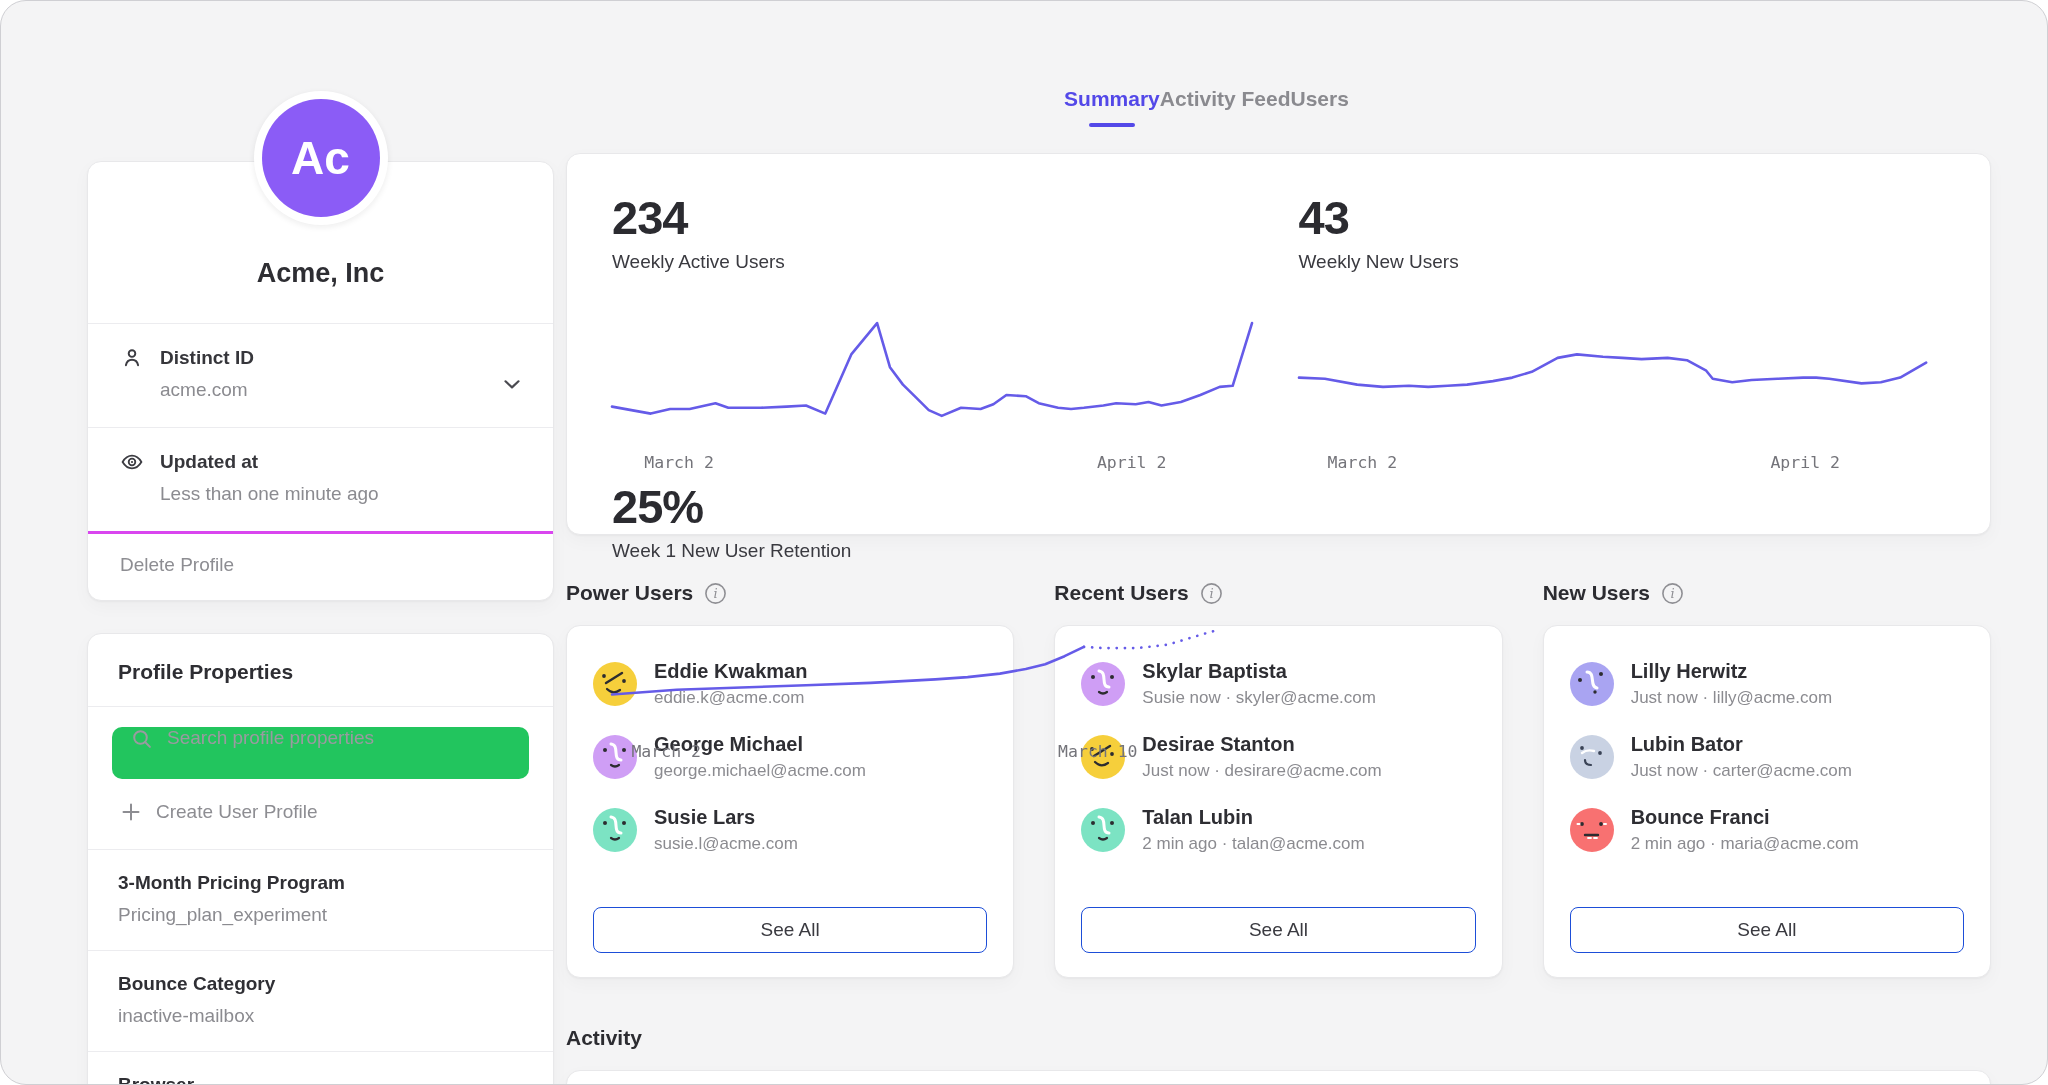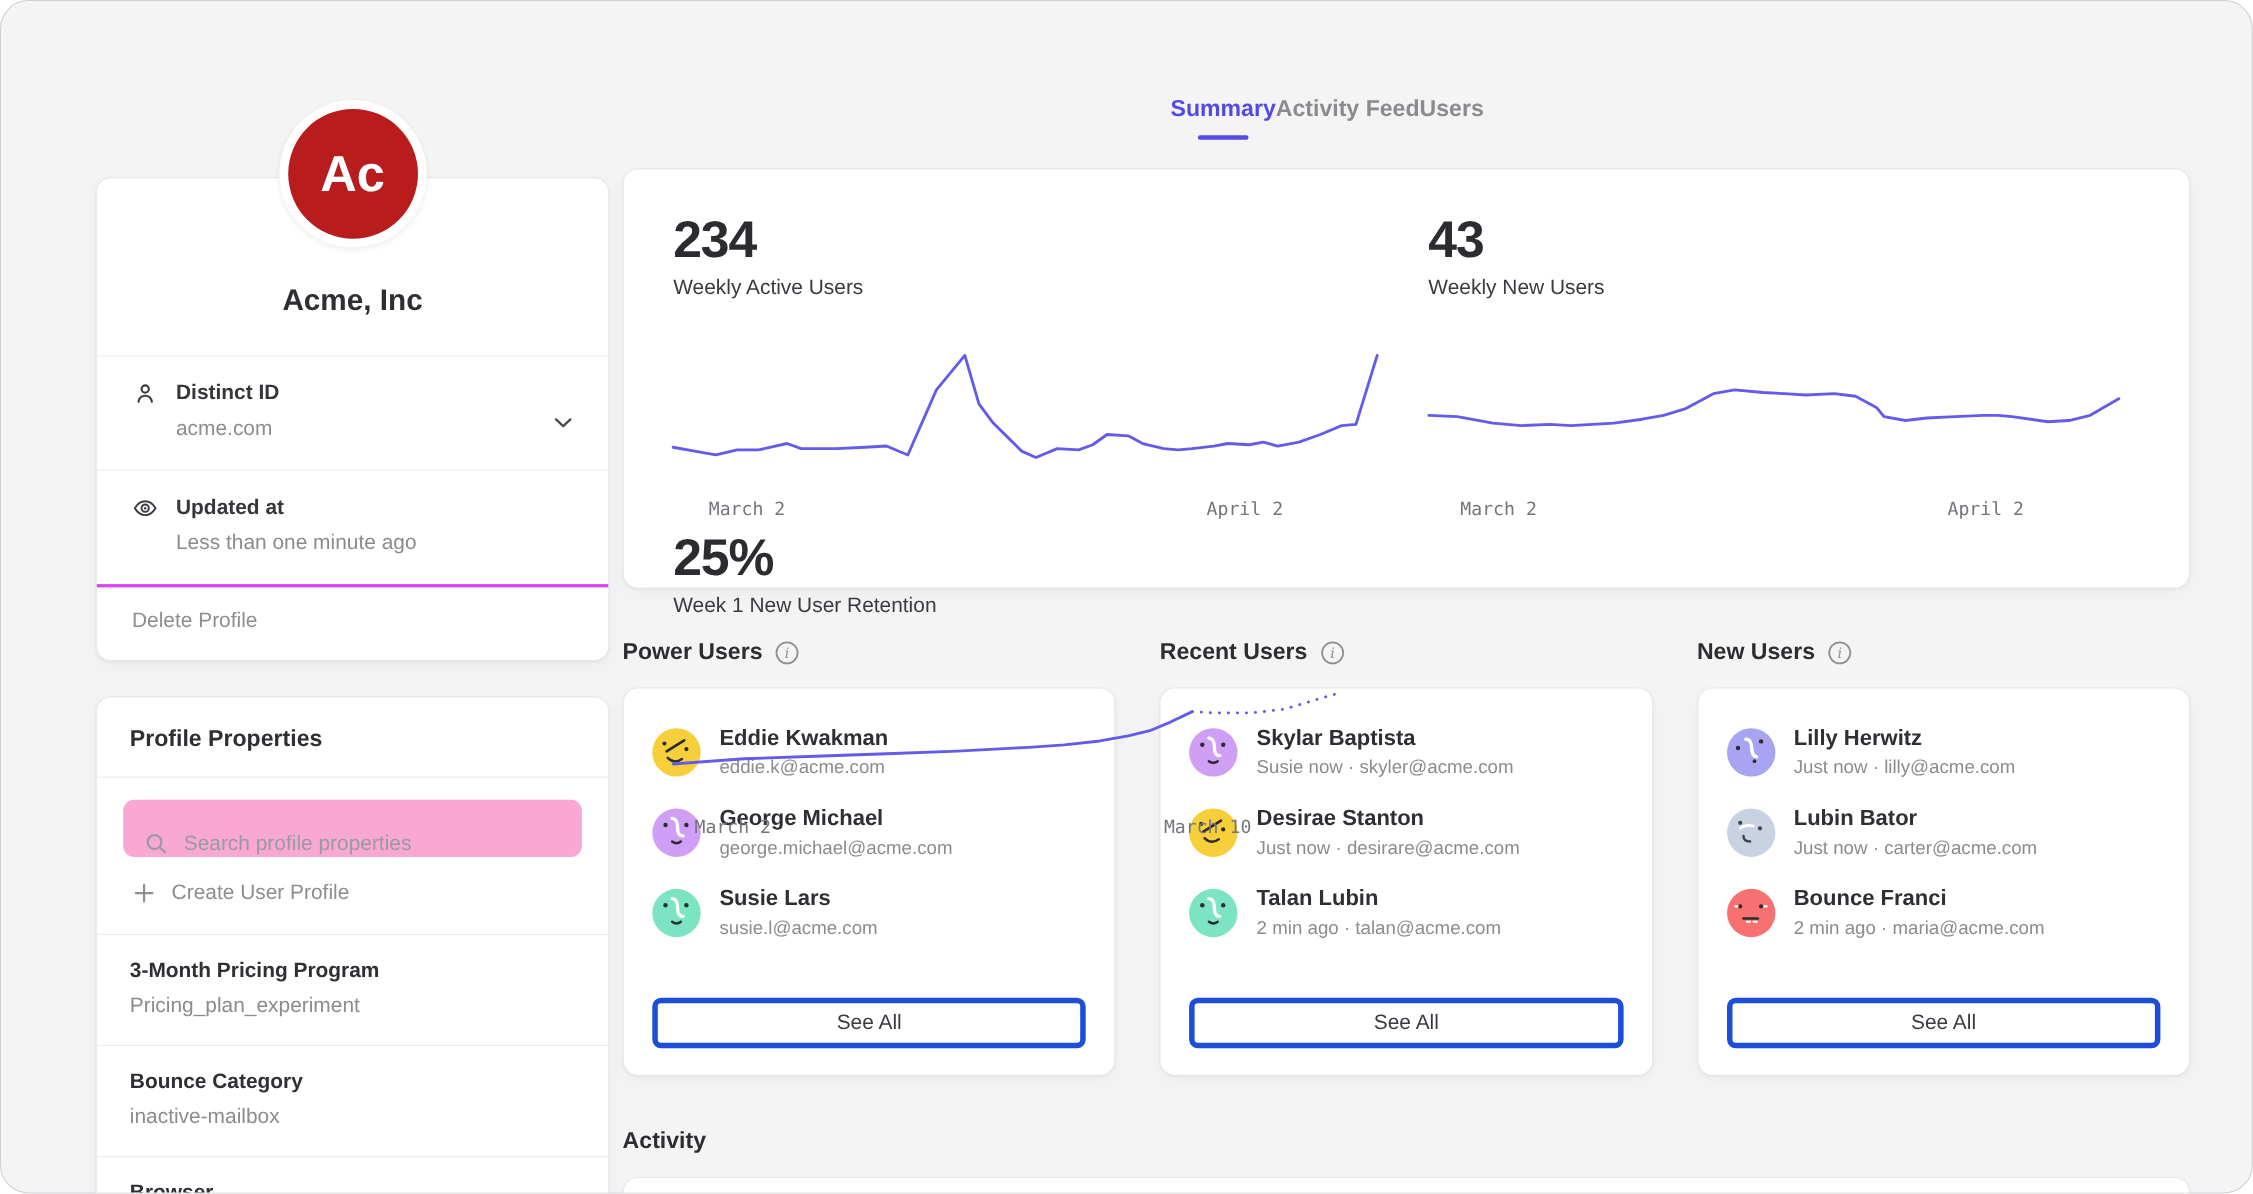--- a/index.html
+++ b/index.html
@@ -26,22 +26,22 @@
   .info-row-head { display:flex; align-items:center; gap:16px; }
   .info-row-head .lbl { font-size:19px; font-weight:700; color:#36363b; }
   .info-row .val { margin-left:40px; margin-top:9px; font-size:19px; color:#8b8b90; }
   .row-chevron { position:absolute; right:28px; bottom:30px; }
   .delete-row { border-top:3px solid #d946ef; padding:20px 32px 24px;
     font-size:19px; color:#8d8d92; cursor:pointer; }
 
   .props-card { margin-top:32px; overflow:hidden; }
   .pp-title { padding:26px 30px 22px; font-size:21px; font-weight:700; color:#2e2e33; }
   .pp-body { border-top:1px solid #ececef; padding:20px 24px 6px; }
-  .search-box { background:#f9a8d4; border-radius:10px; height:52px; display:flex;
-    align-items:flex-end; gap:13px; padding:0 18px; }
+  .search-box { background:#22c55e; border-radius:10px; height:52px; display:flex;
+    align-items:flex-start; gap:13px; padding:0 18px; }
   .search-box input { border:none; outline:none; background:transparent; flex:1;
     font-size:19px; color:#3a3a40; font-family:"Liberation Sans", sans-serif; }
   .search-box input::placeholder { color:#9a9aa0; }
   .create-row { display:flex; align-items:center; gap:14px; padding:22px 8px 20px;
     font-size:19px; color:#8d8d92; cursor:pointer; }
   .prop-row { border-top:1px solid #ececef; padding:22px 30px 24px; }
   .prop-row .plbl { font-size:19px; font-weight:700; color:#2f2f34; }
   .prop-row .pval { margin-top:10px; font-size:19px; color:#8b8b90; }
 
   
@@ -70,37 +70,37 @@
   .section-head .t { font-size:21px; font-weight:700; color:#2c2c31; }
 
   .user-cards { margin-top:20px; display:grid; grid-template-columns:1fr 1fr 1fr;
     column-gap:40px; }
   .user-card { padding:34px 26px 24px; }
   .user-row { display:flex; align-items:center; gap:17px; margin-bottom:25px; cursor:pointer; }
   .u-avatar { width:44px; height:44px; border-radius:50%; flex:0 0 44px; }
   .u-name { font-size:20px; font-weight:700; color:#2e2e33; }
   .u-sub { margin-top:5px; font-size:17px; color:#8b8b90; }
   .see-all { margin-top:28px; width:100%; height:46px; background:#fff;
-    border:5px solid #1d4ed8; border-radius:8px; font-size:19px; color:#3a3a40;
+    border:1px solid #1d4ed8; border-radius:8px; font-size:19px; color:#3a3a40;
     font-family:"Liberation Sans", sans-serif; cursor:pointer; }
 
   .activity-head { margin-top:48px; font-size:21px; font-weight:700; color:#2c2c31; }
   .activity-card { margin-top:20px; padding:56px 45px 40px; height:220px;
     display:grid; grid-template-columns:1fr 1fr 1fr; column-gap:40px; }
 
   .icon { display:inline-flex; flex:none; }
 </style>
 </head>
 <body>
 
 <div class="frame">
 
   <div class="sidebar">
     <div class="avatar-big">
-      <div class="avatar-big-inner" style="background-color: #b91c1c;">Ac</div>
+      <div class="avatar-big-inner" style="background-color: #8b5cf6;">Ac</div>
     </div>
 
     <div class="card profile-card">
       <div class="company-name">Acme, Inc</div>
 
       <div class="info-row">
         <div class="info-row-head">
           <span class="icon">
             <svg width="24" height="24" viewBox="0 0 24 24" fill="none">
               <circle cx="12" cy="7.6" r="3.3" stroke="#3c3c42" stroke-width="1.9"></circle>

